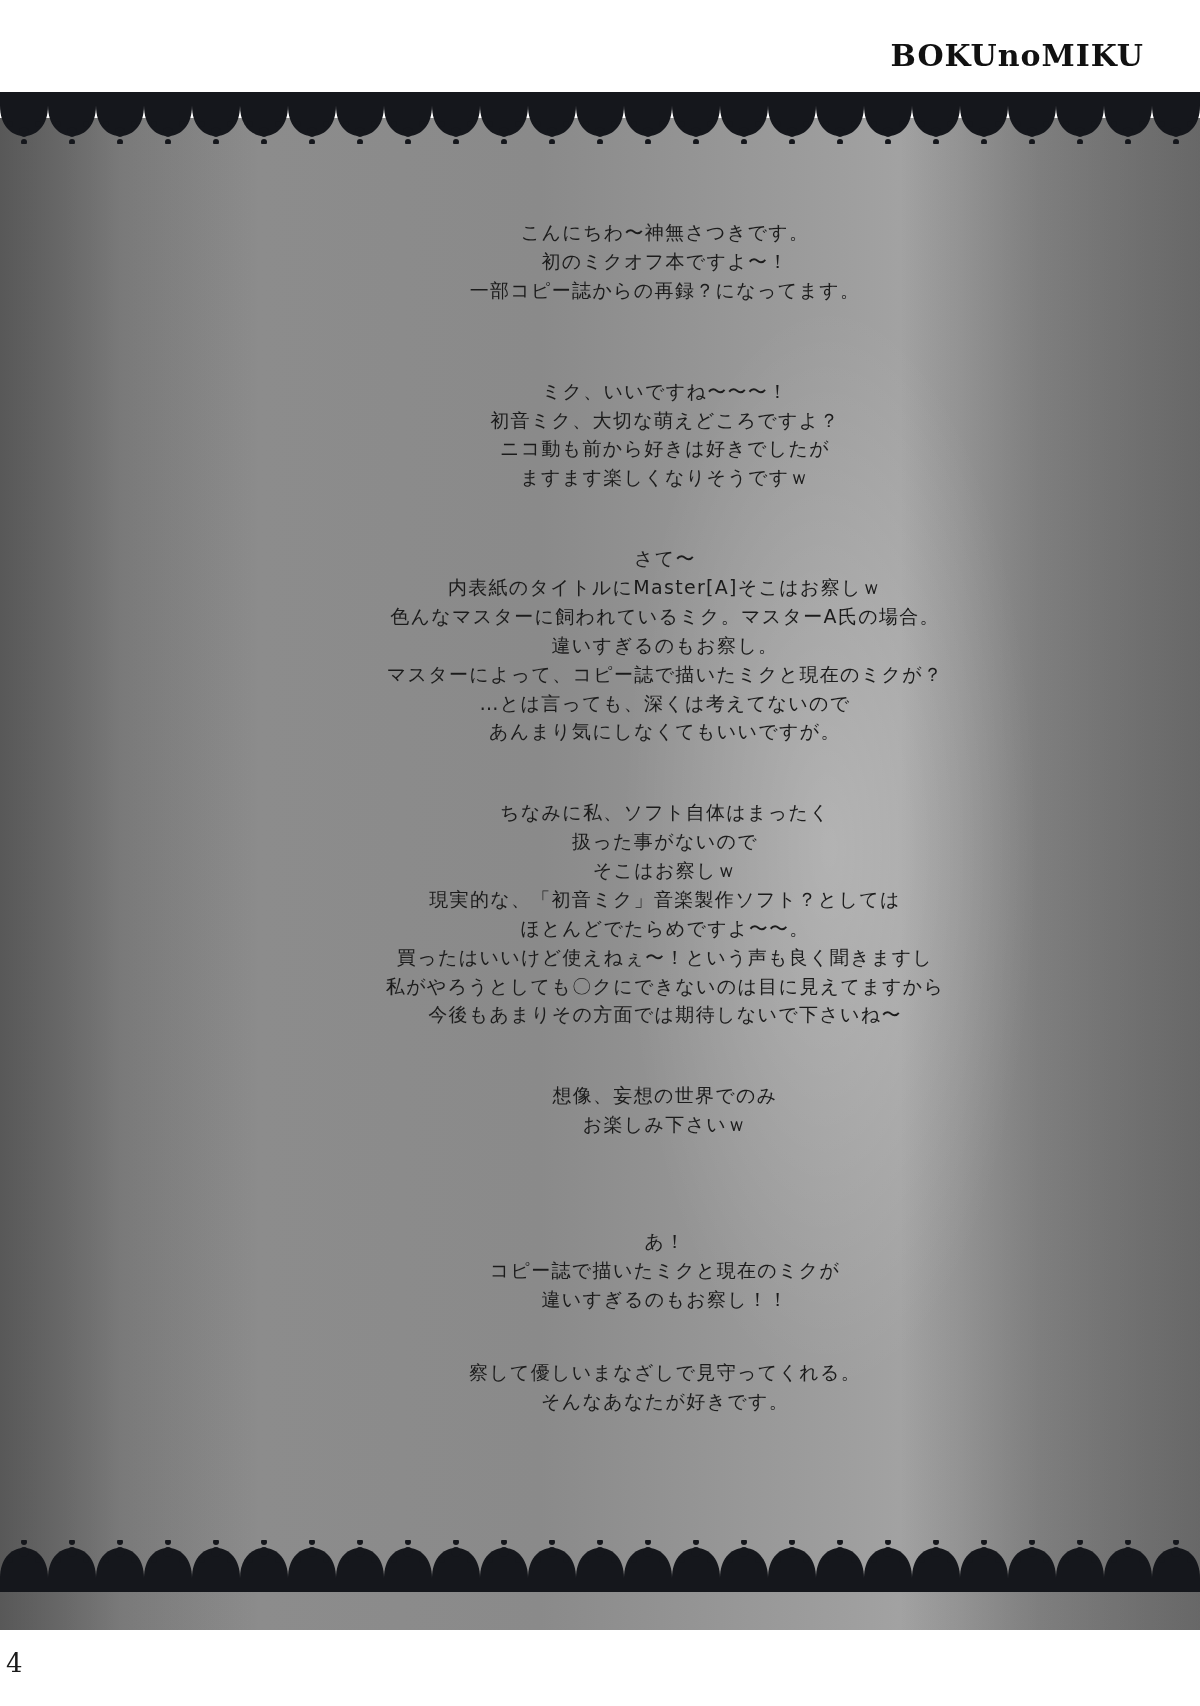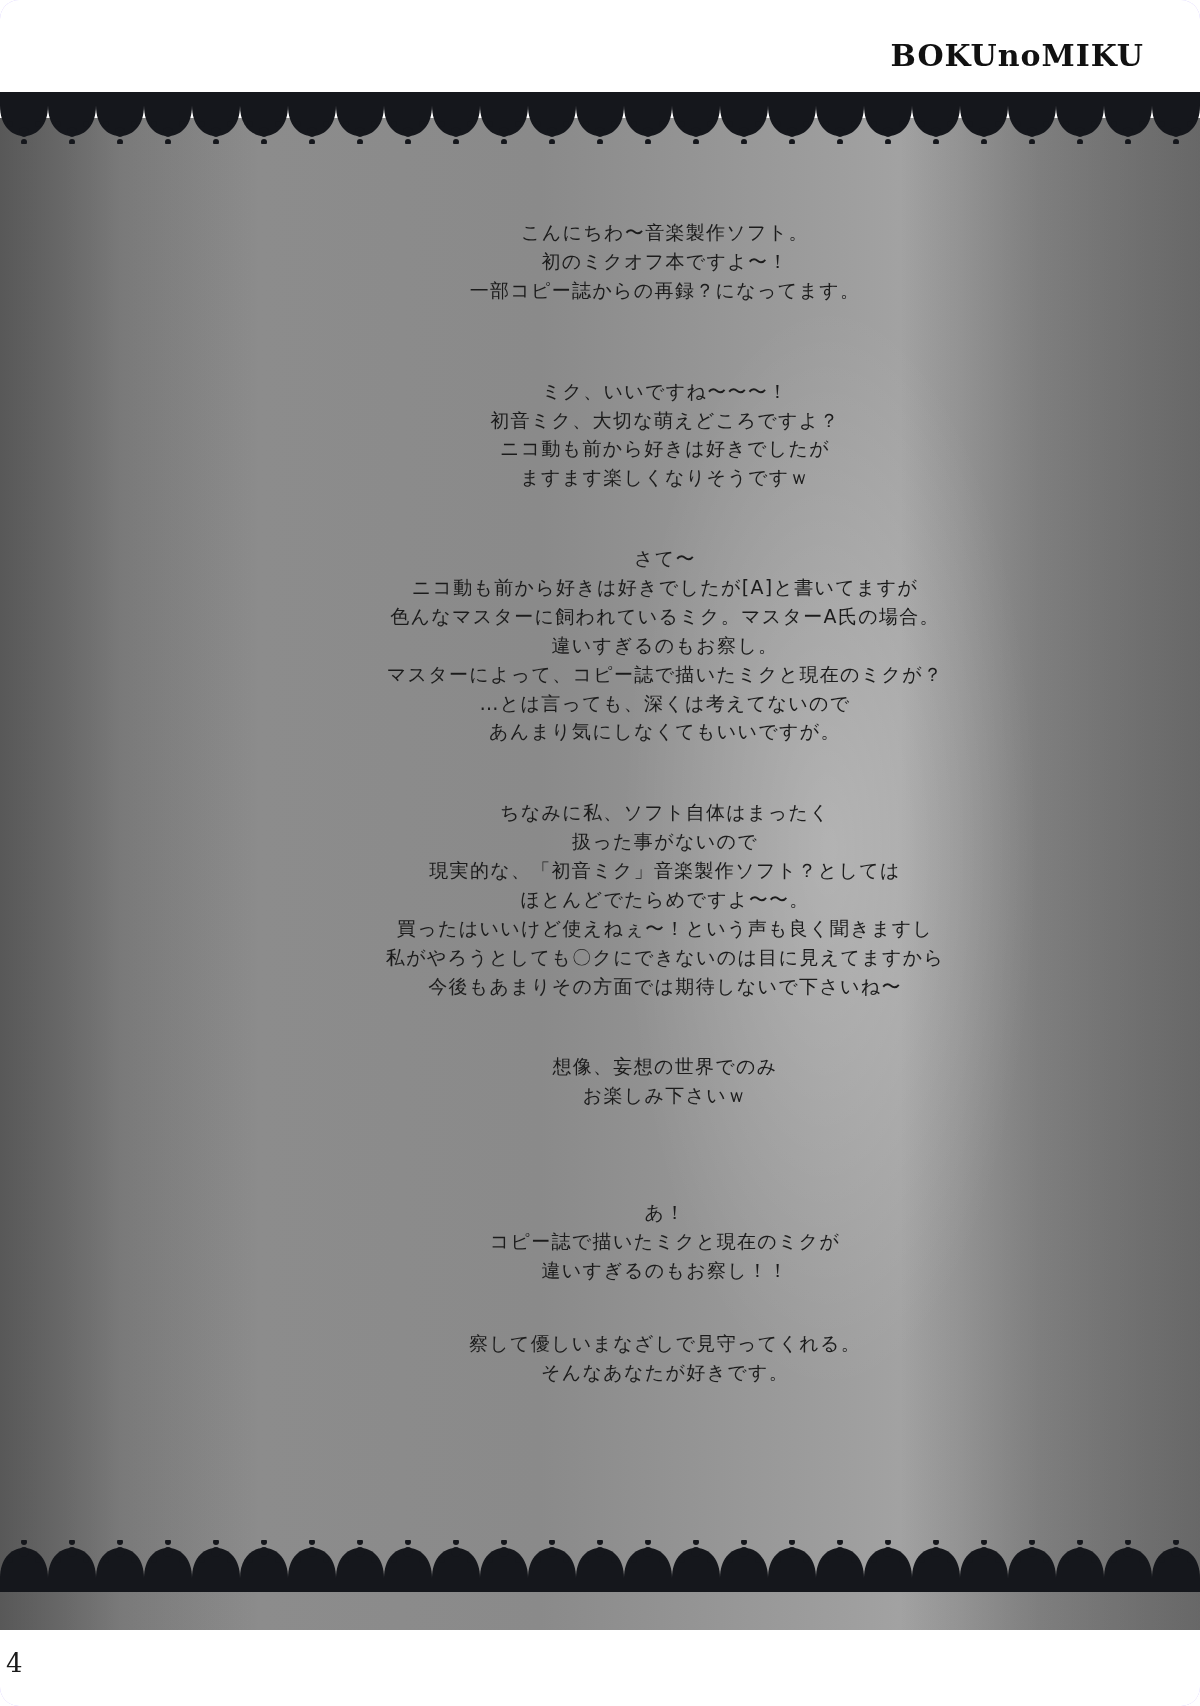--- a/index.html
+++ b/index.html
@@ -7,21 +7,20 @@
     padding: 0;
     background: #ffffff;
   }
   .page {
     position: relative;
     width: 1200px;
     height: 1706px;
     overflow: hidden;
     background: #c4b5fd;
     font-family: "DejaVu Sans", sans-serif;
-    border-radius: 19px;
   }
 
   
   .top-strip {
     position: absolute;
     left: 0; top: 0;
     width: 1200px;
     height: 118px;
     background: #ffffff;
   }
@@ -136,51 +135,52 @@
   </div>
 
   <div class="panel">
     <div class="panel-shade-left"></div>
     <div class="panel-shade-right"></div>
     <div class="panel-glow"></div>
 
     <div class="text-column">
 
       <div class="para align-center">
-        <span class="line">こんにちわ〜音楽製作ソフト。</span>
+        <span class="line">こんにちわ〜神無さつきです。</span>
         <span class="line">初のミクオフ本ですよ〜！</span>
         <span class="line">一部コピー誌からの再録？になってます。</span>
       </div>
 
       <div class="gap-l"></div>
 
       <div class="para align-center">
         <span class="line">ミク、いいですね〜〜〜！</span>
         <span class="line">初音ミク、大切な萌えどころですよ？</span>
         <span class="line">ニコ動も前から好きは好きでしたが</span>
         <span class="line">ますます楽しくなりそうですｗ</span>
       </div>
 
       <div class="gap-m"></div>
 
       <div class="para align-center">
         <span class="line">さて〜</span>
-        <span class="line">ニコ動も前から好きは好きでしたが[A]と書いてますが</span>
+        <span class="line">内表紙のタイトルにMaster[A]そこはお察しｗ</span>
         <span class="line">色んなマスターに飼われているミク。マスターA氏の場合。</span>
         <span class="line">違いすぎるのもお察し。</span>
         <span class="line">マスターによって、コピー誌で描いたミクと現在のミクが？</span>
         <span class="line">…とは言っても、深くは考えてないので</span>
         <span class="line">あんまり気にしなくてもいいですが。</span>
       </div>
 
       <div class="gap-m"></div>
 
       <div class="para align-center">
         <span class="line">ちなみに私、ソフト自体はまったく</span>
         <span class="line">扱った事がないので</span>
+        <span class="line">そこはお察しｗ</span>
         <span class="line">現実的な、「初音ミク」音楽製作ソフト？としては</span>
         <span class="line">ほとんどでたらめですよ〜〜。</span>
         <span class="line">買ったはいいけど使えねぇ〜！という声も良く聞きますし</span>
         <span class="line">私がやろうとしても〇クにできないのは目に見えてますから</span>
         <span class="line">今後もあまりその方面では期待しないで下さいね〜</span>
       </div>
 
       <div class="gap-m"></div>
 
       <div class="para align-center">

